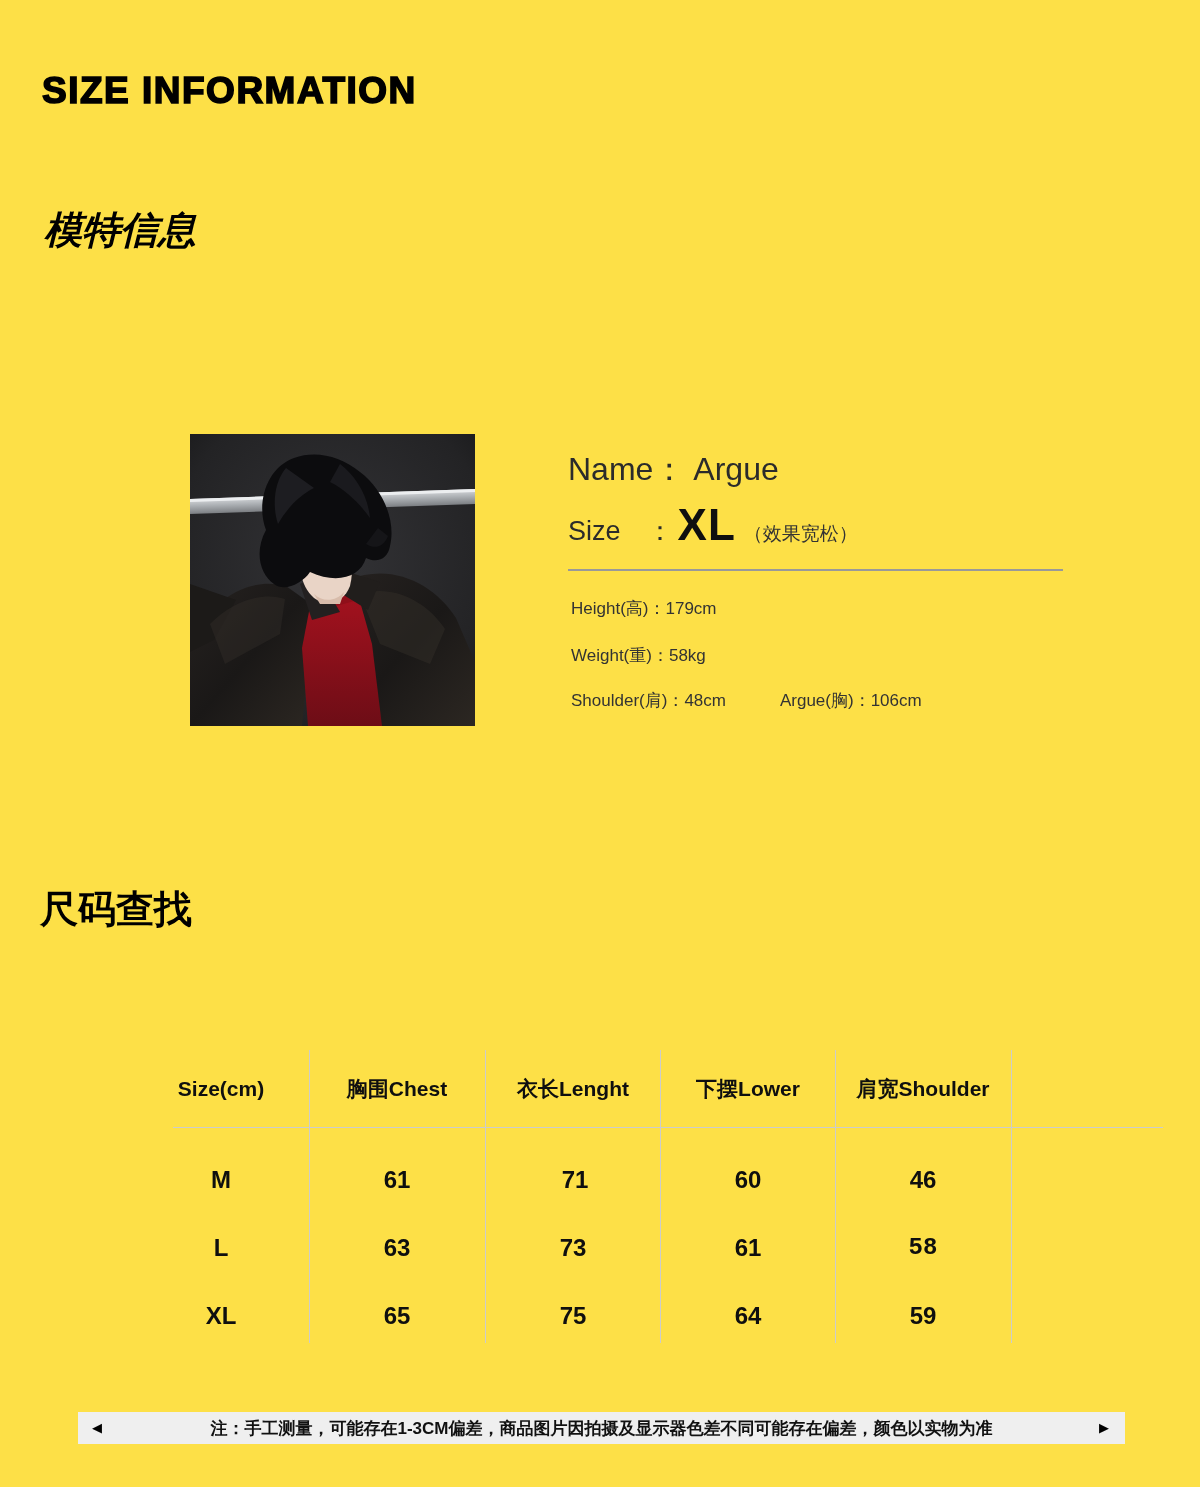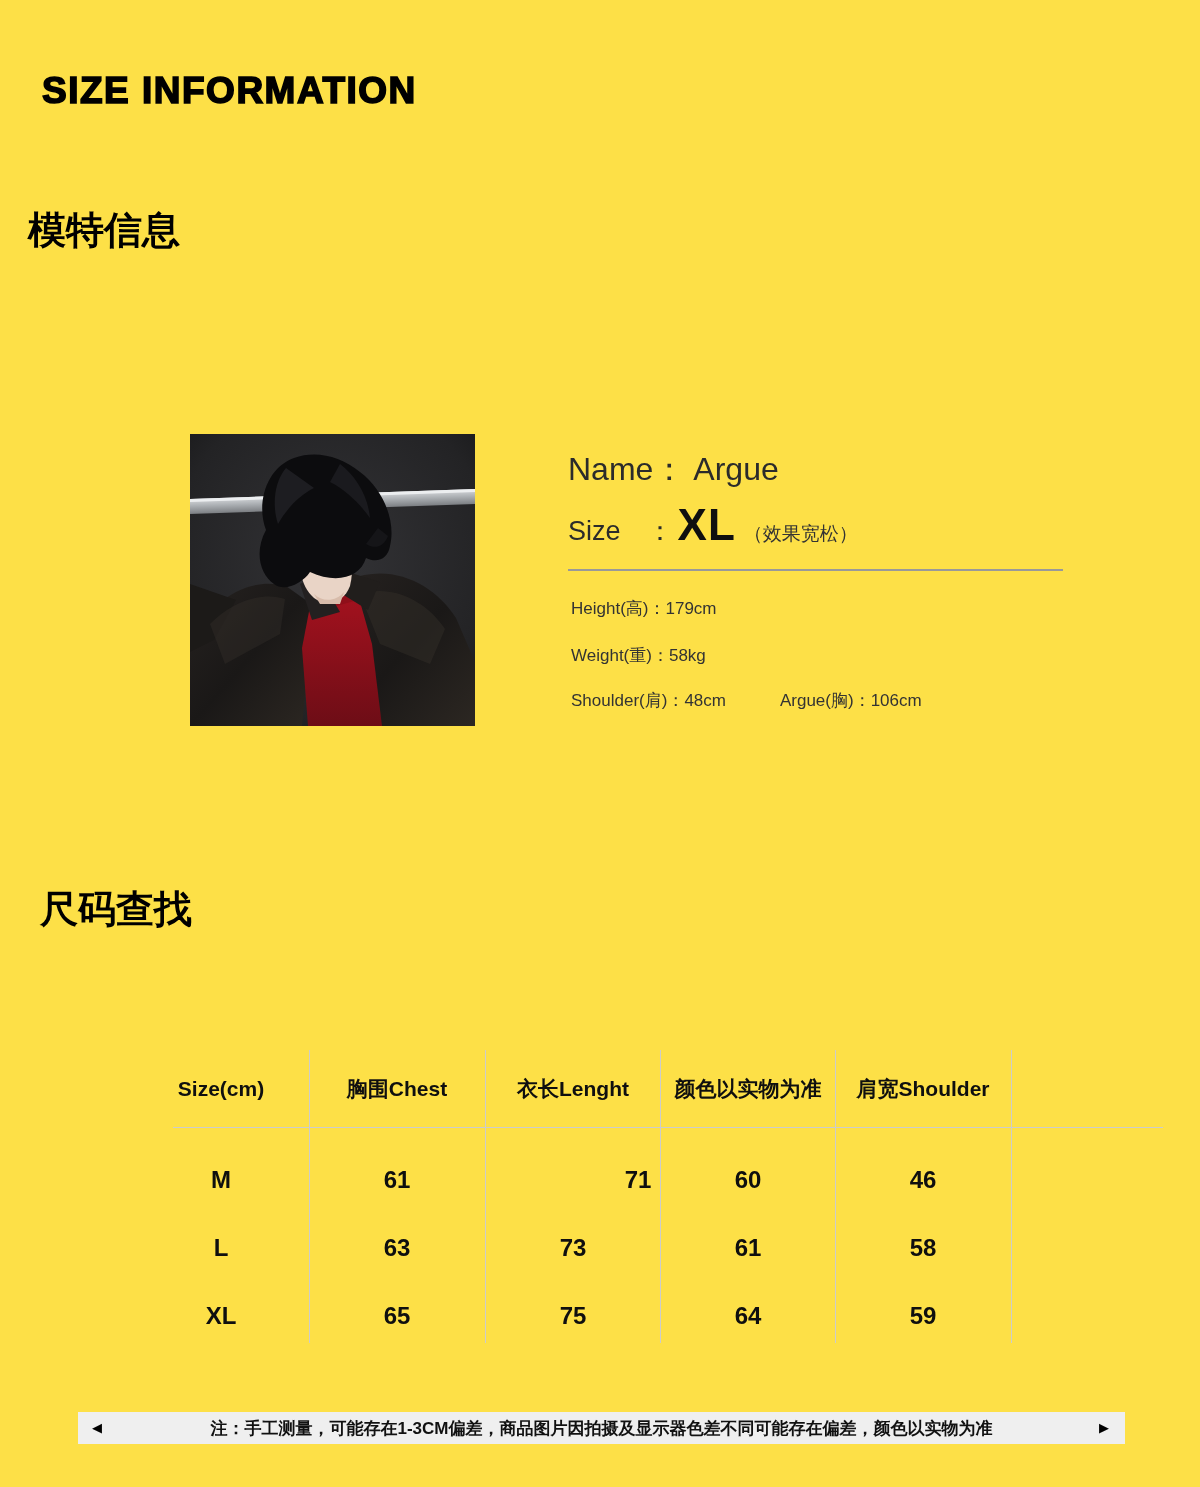--- a/index.html
+++ b/index.html
@@ -7,21 +7,21 @@
     position:relative;width:1200px;height:1487px;background:#fde047;
     font-family:"Liberation Sans", sans-serif;color:#111;overflow:hidden;
   }
   .abs{position:absolute;}
 
   .main-title{
     left:42px;top:70px;font-size:37px;font-weight:900;color:#000;
     letter-spacing:1.5px;-webkit-text-stroke:1.6px #000;white-space:nowrap;
   }
   .section-heading{font-size:38px;font-weight:700;color:#000;white-space:nowrap;}
-  #model-heading{left:28px;top:205px;}
+  #model-heading{left:44px;top:205px;font-style:italic;}
   #size-heading{left:40px;top:884px;}
 
   .photo{left:190px;top:434px;width:285px;height:292px;display:block;}
 
   .name-line{left:568px;top:448px;font-size:32px;color:#2b2b2b;white-space:nowrap;}
   .name-line .val{margin-left:8px;}
   .size-line{left:568px;top:500px;display:flex;align-items:baseline;color:#2b2b2b;white-space:nowrap;}
   .size-line .lbl{font-size:27px;margin-right:26px;}
   .size-line .colon{font-size:27px;}
   .size-line .xl{font-size:44px;font-weight:700;color:#0f0f0f;margin:0 8px 0 4px;letter-spacing:1px;}
@@ -137,41 +137,41 @@
   </div>
   <div class="abs detail" id="detail-shoulder-waist">
     <span>Shoulder(肩)：</span><span>48cm</span><span class="gap"></span><span>Argue(胸)：</span><span>106cm</span>
   </div>
 
   <div class="abs section-heading" id="size-heading">尺码查找</div>
 
   <div class="th" style="left:133px;">Size(cm)</div>
   <div class="th" style="left:485px;">衣长Lenght</div>
   <div class="th" style="left:309px;">胸围Chest</div>
-  <div class="th" style="left:660px;">颜色以实物为准</div>
+  <div class="th" style="left:660px;">下摆Lower</div>
   <div class="th" style="left:835px;">肩宽Shoulder</div>
 
   <div class="vline" style="left:309px;"></div>
   <div class="vline" style="left:485px;"></div>
   <div class="vline" style="left:660px;"></div>
   <div class="vline" style="left:835px;"></div>
   <div class="vline" style="left:1011px;"></div>
   <div class="hline"></div>
 
   <div class="td" style="left:133px;top:1146px;">M</div>
   <div class="td" style="left:309px;top:1146px;">61</div>
-  <div class="td" style="left:510px;top:1146px;padding-left:40px;">71</div>
+  <div class="td" style="left:487px;top:1146px;">71</div>
   <div class="td" style="left:660px;top:1146px;">60</div>
   <div class="td" style="left:835px;top:1146px;">46</div>
 
   <div class="td" style="left:133px;top:1214px;">L</div>
   <div class="td" style="left:309px;top:1214px;">63</div>
   <div class="td" style="left:485px;top:1214px;">73</div>
   <div class="td" style="left:660px;top:1214px;">61</div>
-  <div class="td" style="left:835px;top:1214px;">58</div>
+  <div class="td" style="left:835px;top:1214px;font-family:Liberation Mono, monospace;">58</div>
 
   <div class="td" style="left:133px;top:1282px;">XL</div>
   <div class="td" style="left:309px;top:1282px;">65</div>
   <div class="td" style="left:485px;top:1282px;">75</div>
   <div class="td" style="left:660px;top:1282px;">64</div>
   <div class="td" style="left:835px;top:1282px;">59</div>
 
   <div class="abs footer-bar">
     <span class="nav-arrow left">◀</span>
     <span class="footer-note">注：手工测量，可能存在1-3CM偏差，商品图片因拍摄及显示器色差不同可能存在偏差，颜色以实物为准</span>

